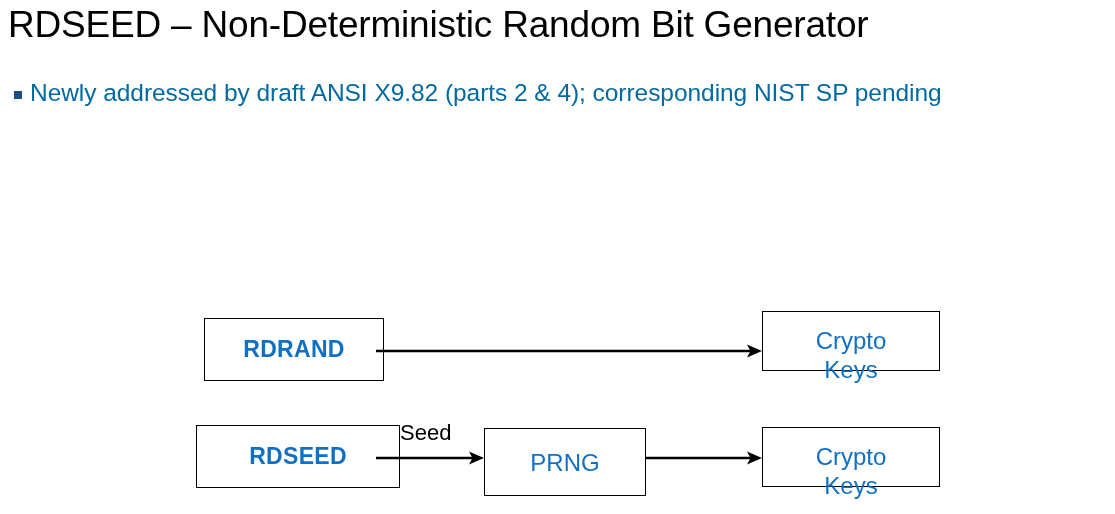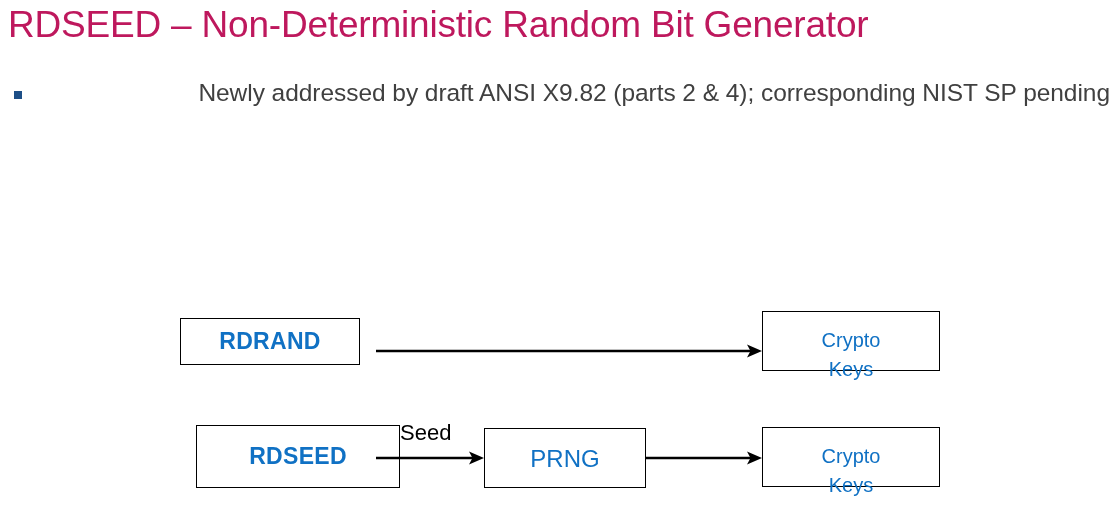--- a/index.html
+++ b/index.html
@@ -18,21 +18,21 @@
 
   
   #slide-title {
     position: absolute;
     left: 8px;
     top: 2px;
     width: 1090px;
     font-size: 37px;
     line-height: 46px;
     font-weight: 400;
-    color: #be185d;
+    color: #000000;
     letter-spacing: -0.2px;
     white-space: nowrap;
   }
 
   
   #bullet-list {
     position: absolute;
     left: 8px;
     top: 78px;
     width: 1102px;
@@ -52,24 +52,23 @@
     display: block;
     width: 8px;
     height: 8px;
     margin-left: 6px;
     background: #1d4f87;
   }
   .bullet-text {
     flex: 1 1 auto;
     font-size: 24.5px;
     line-height: 30px;
-    color: #404040;
+    color: #0369a1;
     font-weight: 400;
     letter-spacing: -0.05px;
-    text-align: right;
   }
 
   
   #diagram {
     position: absolute;
     left: 0;
     top: 0;
     width: 1115px;
     height: 514px;
     pointer-events: none;
@@ -90,29 +89,29 @@
     font-size: 24px;
     line-height: 29px;
     font-weight: 400;
   }
   .dbox-label.strong {
     font-weight: bold;
     font-size: 23px;
     letter-spacing: 0.3px;
   }
   .dbox-label.two-line {
-    font-size: 20px;
+    font-size: 24px;
     line-height: 29px;
     margin-top: 27px;
   }
 
-  #box-rdrand      { left: 180px; top: 318px; width: 180px; height: 47px; }
+  #box-rdrand      { left: 204px; top: 318px; width: 180px; height: 63px; }
   #box-cryptokeys1 { left: 762px; top: 311px; width: 178px; height: 60px; }
   #box-rdseed      { left: 196px; top: 425px; width: 204px; height: 63px; }
-  #box-prng        { left: 484px; top: 428px; width: 162px; height: 60px; }
+  #box-prng        { left: 484px; top: 428px; width: 162px; height: 68px; }
   #box-cryptokeys2 { left: 762px; top: 427px; width: 178px; height: 60px; }
 
   .arrow-svg {
     position: absolute;
     overflow: visible;
   }
   #arrow-rdrand-keys  { left: 376px; top: 341px; width: 386px; height: 20px; }
   #arrow-rdseed-prng  { left: 376px; top: 448px; width: 108px; height: 20px; }
   #arrow-prng-keys    { left: 646px; top: 448px; width: 116px; height: 20px; }
 

